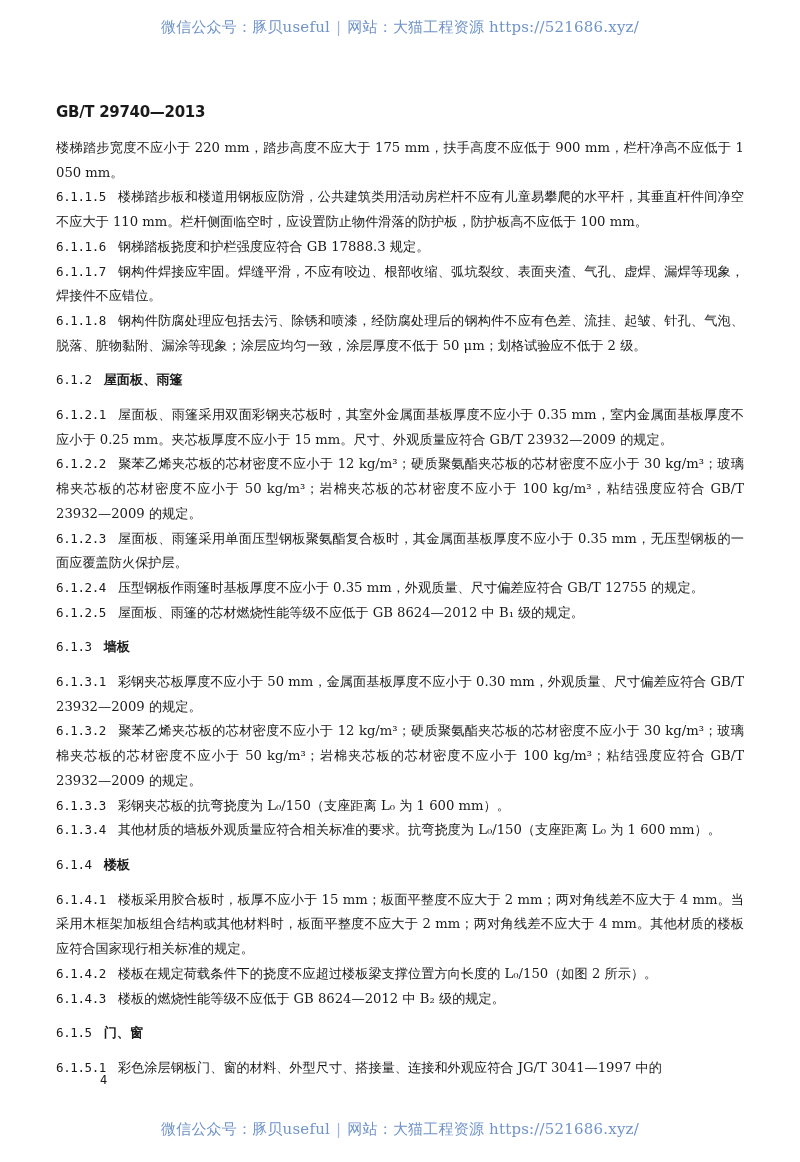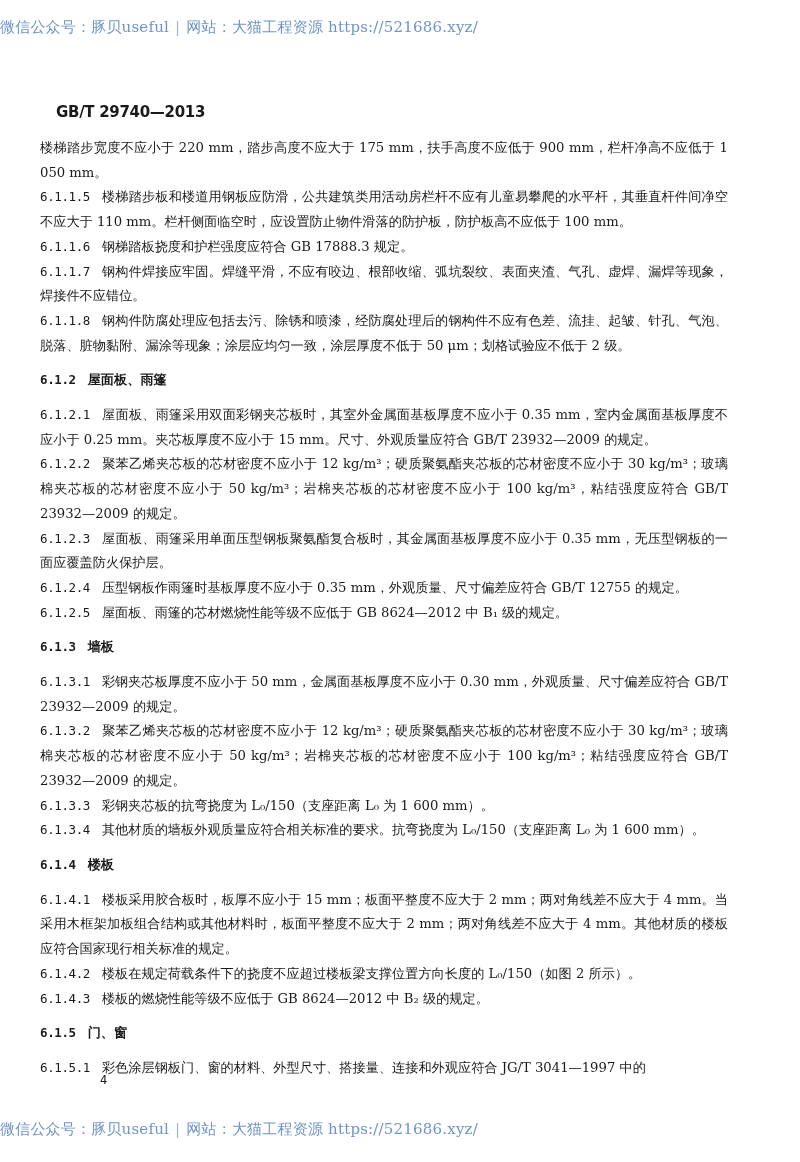--- a/index.html
+++ b/index.html
@@ -1,32 +1,32 @@
 <!DOCTYPE html>
 <html><head>
 <meta charset="utf-8">
 <style>
   html, body { margin: 0; padding: 0; background: #ffffff; }
   body { width: 800px; height: 1162px; position: relative; overflow: hidden;
          font-family: "DejaVu Serif", "Liberation Serif", serif; color: #1a1a1a; }
-  .watermark { position: absolute; left: 0; width: 800px; text-align: left;
+  .watermark { position: absolute; left: 0; width: 800px; text-align: center;
                font-size: 15px; color: #6f93c9; letter-spacing: 0.2px;
                font-family: "DejaVu Serif", "Liberation Serif", serif; }
   .wm-top { top: 18px; }
   .wm-bottom { top: 1120px; }
   .wm-sep { color: #9db5dc; margin: 0 6px; }
   .doc-id { position: absolute; left: 56px; top: 103px; font-size: 15px; font-weight: bold;
             font-family: "DejaVu Sans", "Liberation Sans", sans-serif; letter-spacing: -0.3px; }
-  .content { position: absolute; left: 40px; top: 136px; width: 688px;
+  .content { position: absolute; left: 56px; top: 136px; width: 688px;
              font-size: 13.2px; line-height: 24.7px; }
   .para { margin: 0; text-align: justify; text-align-last: left; }
   .num { font-family: "DejaVu Sans Mono", "Liberation Mono", monospace; font-size: 12.5px;
          letter-spacing: -0.4px; margin-right: 12px; margin-top: 44px; }
   .heading { margin: 10px 0 10px 0; font-weight: bold; }
-  .heading .num { font-weight: bold; }
+  .heading .num { font-weight: normal; }
   .page-num { position: absolute; left: 100px; top: 1073px; font-size: 12px;
               font-family: "DejaVu Sans Mono", monospace; }
 </style>
 </head>
 <body>
 
 <div class="watermark wm-top">
   <span>微信公众号：豚贝useful</span><span class="wm-sep">|</span><span>网站：大猫工程资源 https://521686.xyz/</span>
 </div>
 

